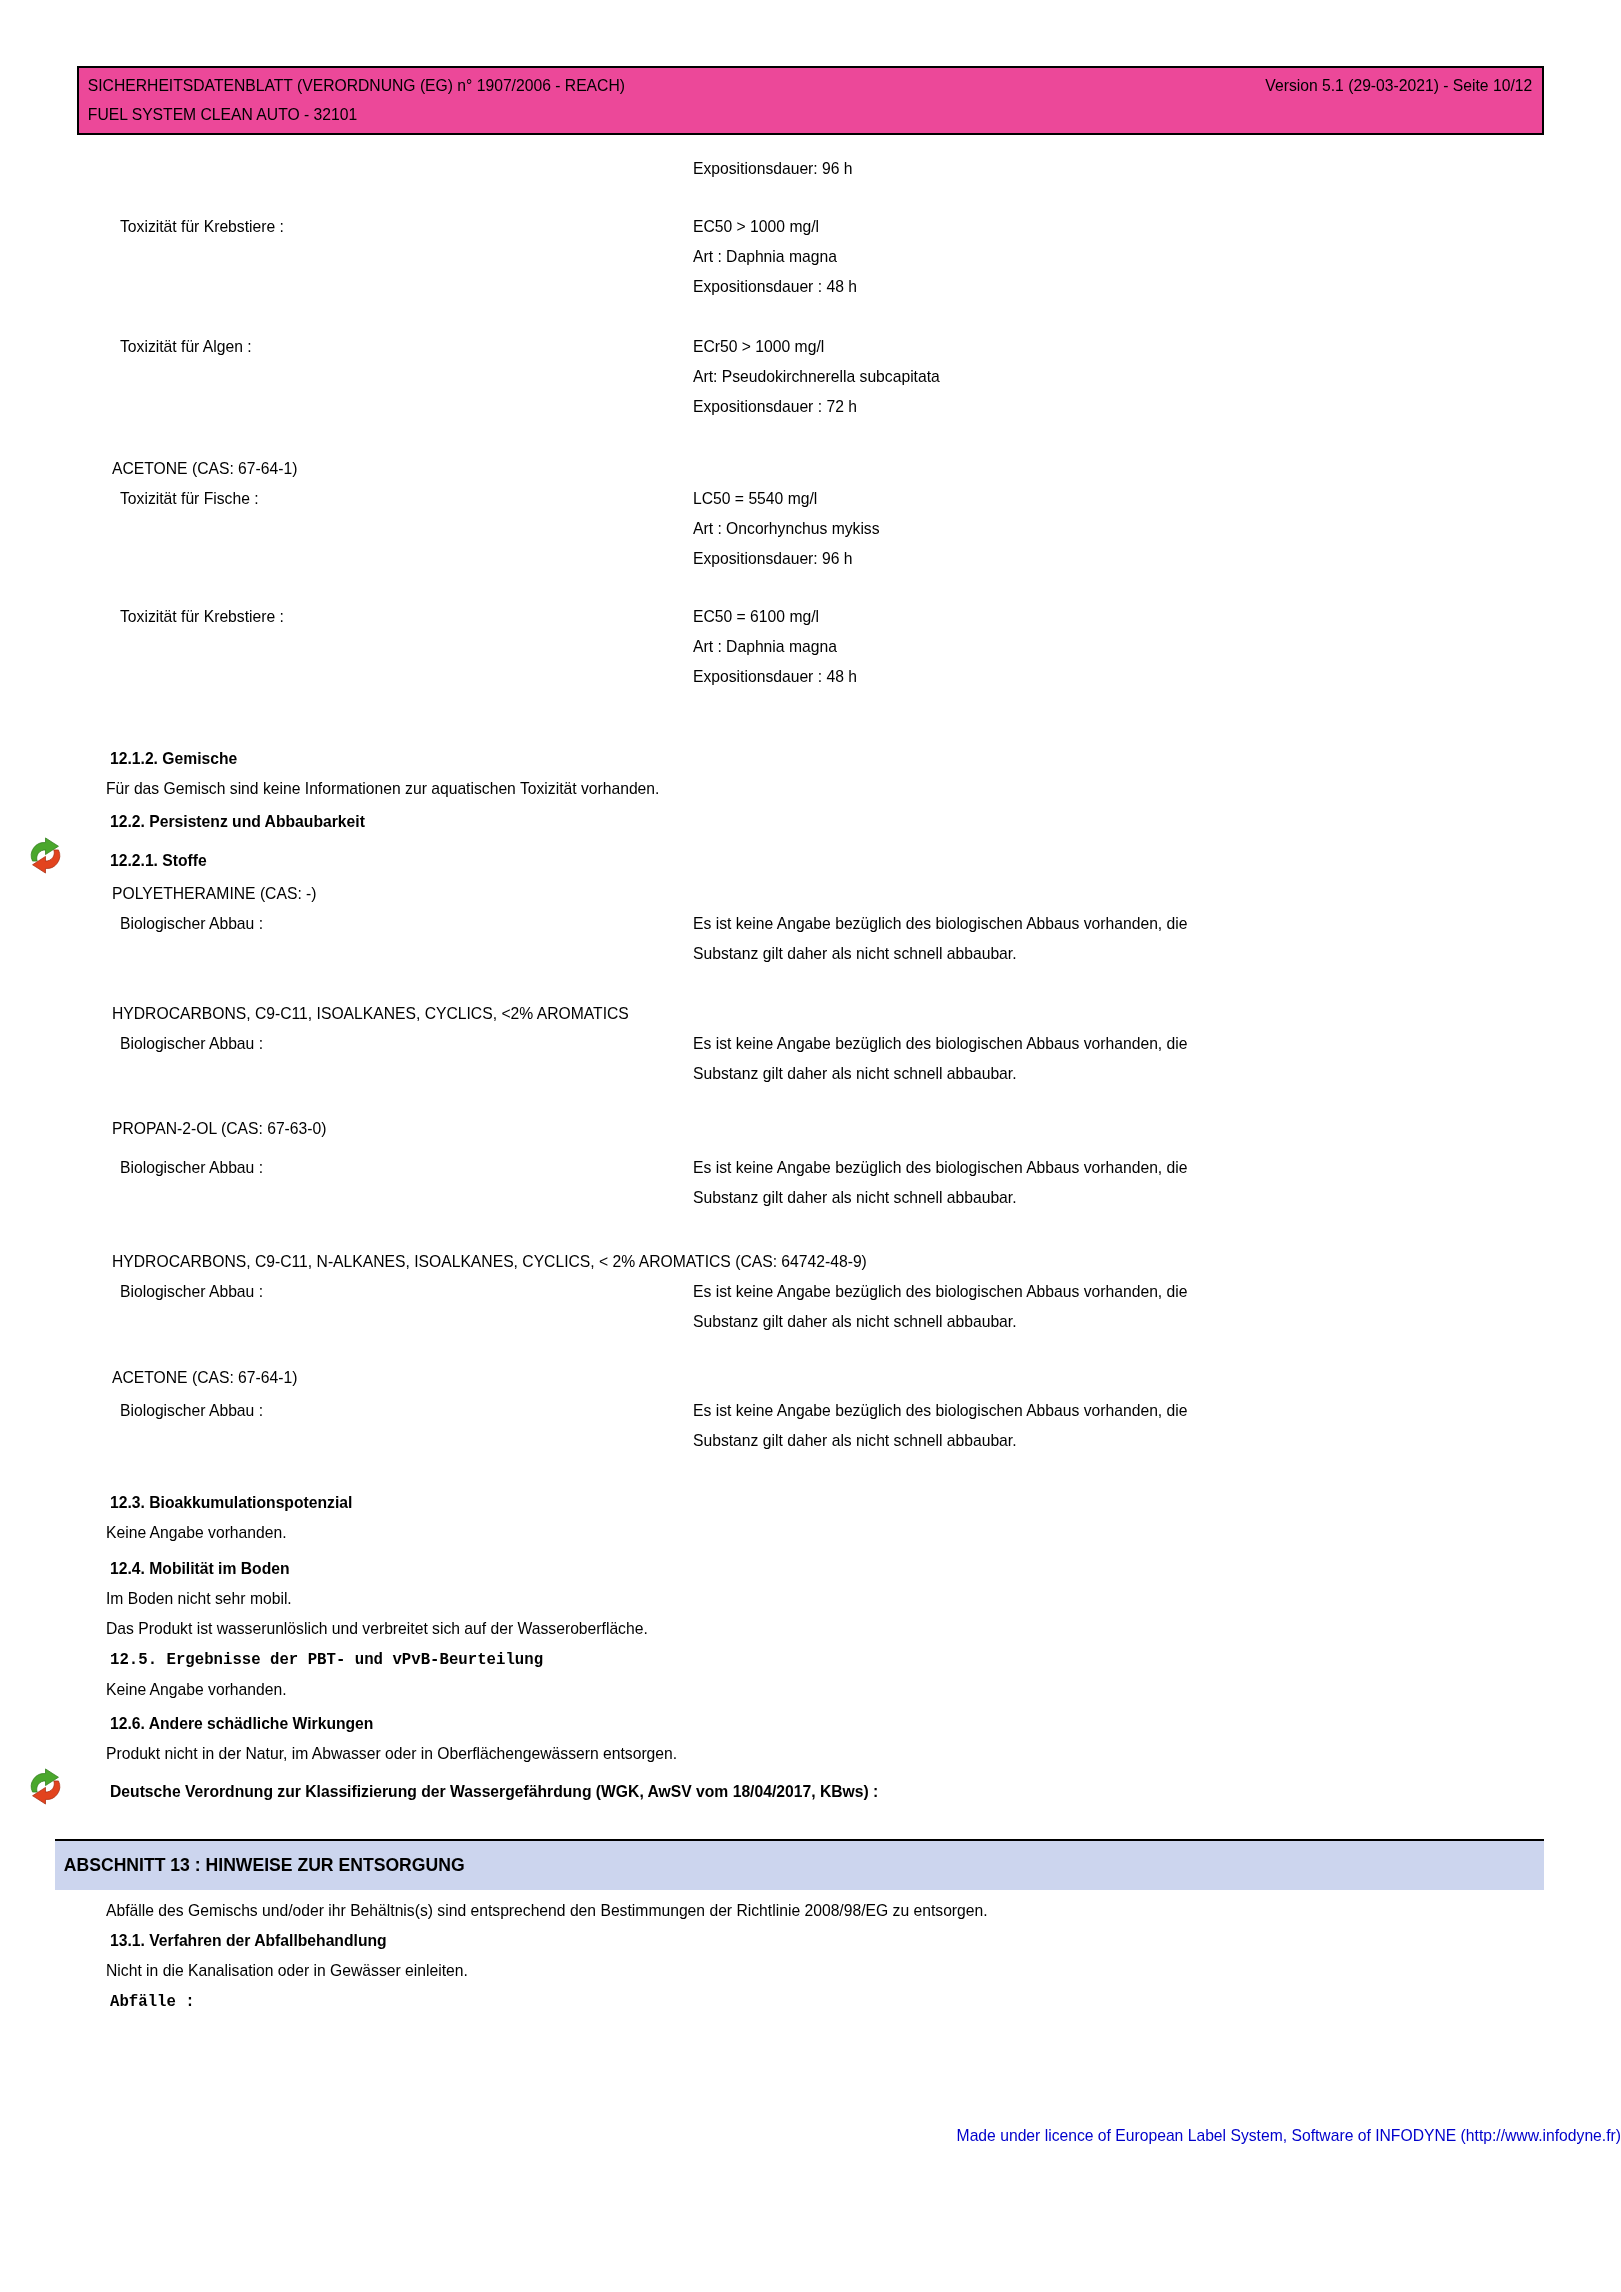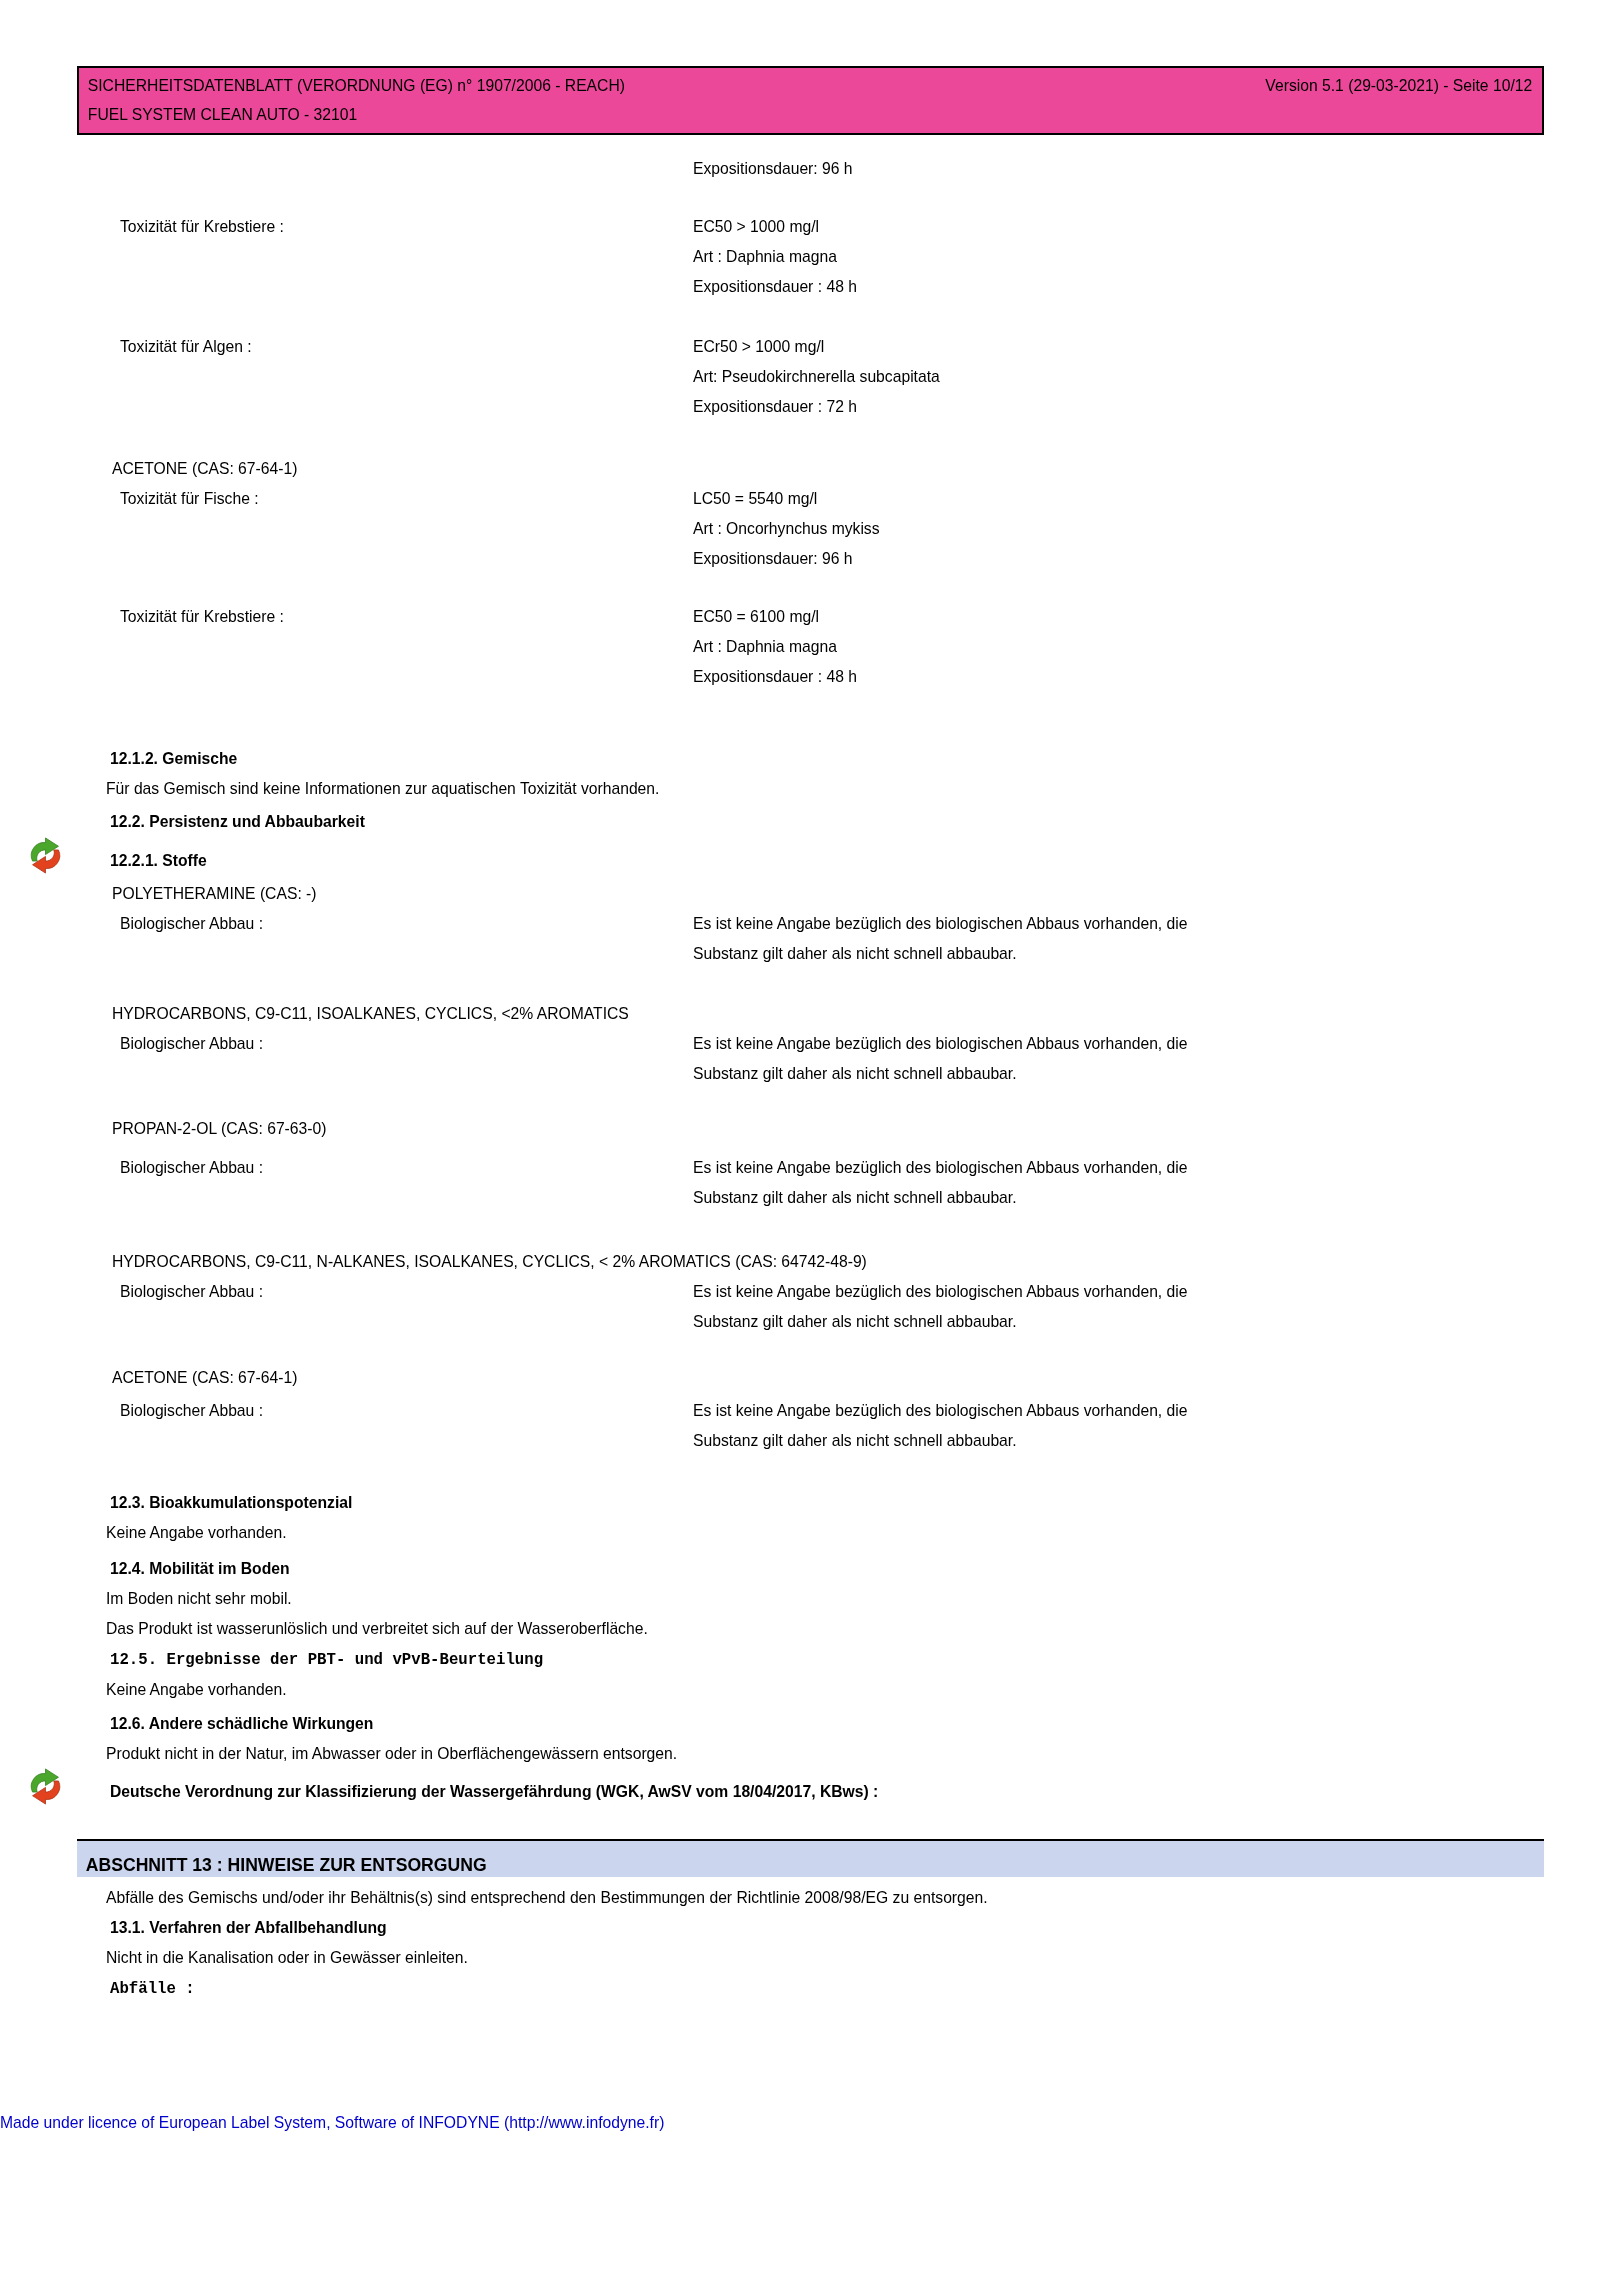--- a/index.html
+++ b/index.html
@@ -35,34 +35,34 @@
   .sec{padding-left:110px;font-weight:bold;line-height:30px;position:relative;white-space:nowrap;}
   .body-line{padding-left:106px;line-height:30px;white-space:nowrap;}
   
   .mt3{margin-top:2.9px;}  .mt5{margin-top:4.9px;}  .mt6{margin-top:5.9px;}
   .mt7{margin-top:1px;font-family:Liberation Mono, monospace;}  .mt8{margin-top:7.8px;}  .mt9{margin-top:8.8px;}
   .mt20{margin-top:19.6px;}.mt26{margin-top:25.5px;}.mt29{margin-top:28px;}
   .mt31{margin-top:30px;}.mt33{margin-top:32px;}.mt34{margin-top:52px;}
   .mt35{margin-top:34px;}
   
   .section-bar{
-    margin:32px 77px 0 77px;
+    margin:32px 77px 0 55px;
     box-sizing:border-box;
     border-top:2.9px solid #000;
     background:#ccd5ee;
-    height:38px;
+    height:51px;
     line-height:48px;
     font-weight:bold;
     font-size:17.6px;
     padding-left:8.8px;
   }
   
   .doc-footer{
     margin-top:104px;
-    text-align:left;
+    text-align:right;
     color:#0000cc;
     line-height:30px;
   }
   
   .recycle{
     position:absolute;
     left:26.5px;top:-8.8px;
     width:37px;height:37px;
     display:inline-block;
   }

